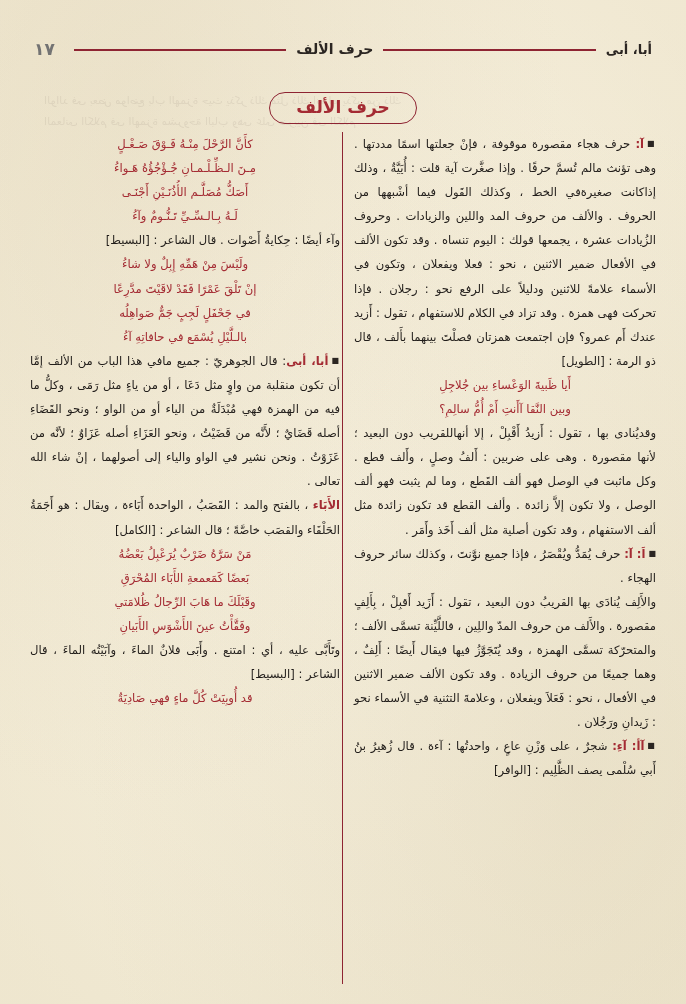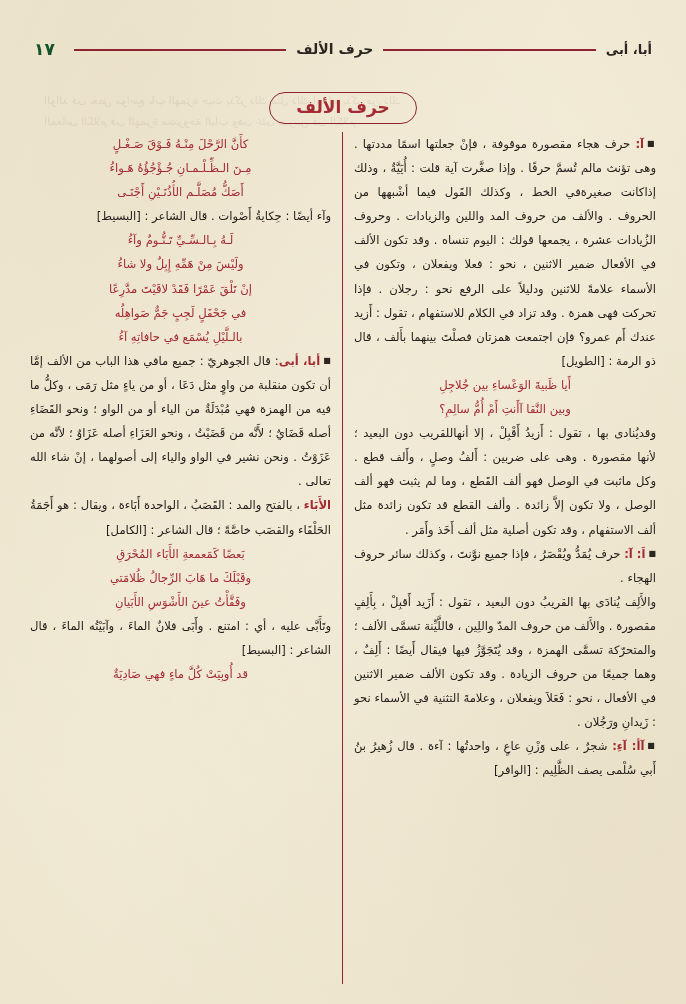--- a/index.html
+++ b/index.html
@@ -37,21 +37,21 @@
   .rh-side{
     color:#2b2622;font-size:13px;font-weight:bold;white-space:nowrap;
     font-family:"DejaVu Sans",sans-serif;
   }
   .rh-rule{flex:1 1 auto;height:0;border-top:2px solid #8e2432;position:relative;top:1px;}
   .rh-center{
     color:#2b2622;font-size:14px;font-weight:bold;white-space:nowrap;
     font-family:"DejaVu Sans",sans-serif;
   }
   .rh-page{
-    color:#14532d;font-size:17px;font-weight:bold;white-space:nowrap;
+    color:#737373;font-size:17px;font-weight:bold;white-space:nowrap;
     font-family:"DejaVu Sans",sans-serif;min-width:30px;text-align:left;
   }
 
   
   .titlebox-wrap{
     position:absolute;top:92px;left:0;right:0;display:flex;justify-content:center;
   }
   .titlebox{
     border:1.6px solid #8e2432;border-radius:16px;
     padding:3px 26px 5px;
@@ -68,21 +68,21 @@
   .col{
     width:50%;box-sizing:border-box;
     font-family:"DejaVu Sans",sans-serif;
     color:#211d1a;
     font-size:11.6px;line-height:24.1px;
     text-align:justify;
     direction:rtl;
     overflow:hidden;
   }
   .col.right{padding-left:11px;}
-  .col.left{padding-right:11px;border-right:1.4px solid #8e2432;}
+  .col.left{padding-right:2px;border-right:1.4px solid #8e2432;}
 
   .p{margin:0;text-align:justify;text-justify:inter-word;}
   .p.center{text-align:center;}
   .verse{
     color:#a42b33;text-align:center;letter-spacing:1.6px;
     font-size:11.6px;line-height:24.1px;white-space:nowrap;
     overflow:hidden;
   }
   .verse.wide{letter-spacing:2.6px;}
   .hw{color:#a42b33;font-weight:bold;}
@@ -130,31 +130,32 @@
       </div>
 
     </div>
 
     <div class="col left">
 
       <div>
         <p class="p center verse wide">كأَنَّ الرَّحْلَ مِنْـهُ فَـوْقَ صَـغْـلٍ</p>
         <p class="p center verse wide">مِـنَ الـظِّـلْـمـانِ جُـؤْجُؤُهُ هَـواءُ</p>
         <p class="p center verse wide">أَصَكُّ مُصَلَّـم الأُذُنَـيْنِ أَجْنَـى</p>
+        <p class="p center verse wide">لَـهُ بِـالـسِّـيِّ تَـنُّـومٌ وآءُ</p>
         <p class="p">وآء أيضًا : حِكايةُ أَصْوات . قال الشاعر : [البسيط]</p>
-        <p class="p center verse wide">لَـهُ بِـالـسِّـيِّ تَـنُّـومٌ وآءُ</p>
         <p class="p center verse">ولَيْسَ مِنْ هَمِّهِ إِبِلٌ ولا شاءُ</p>
         <p class="p center verse">إنْ تَلْقَ عَمْرًا فَقَدْ لاقَيْتَ مدَّرِعًا</p>
         <p class="p center verse">في جَحْفَلٍ لَجِبٍ جَمٌّ صَواهِلُه</p>
         <p class="p center verse">بالـلَّيْلِ يُسْمَع في حافاتِهِ آءُ</p>
       </div>
 
       <div>
         <p class="p"><span class="bullet">■</span><span class="hw">أبا، أبى</span><span>: قال الجوهريّ : جميع مافي هذا الباب من الألف إمَّا أن تكون منقلبة من واوٍ مثل دَعَا ، أو من ياءٍ مثل رَمَى ، وكلُّ ما فيه من الهمزة فهي مُبْدَلَةٌ من الياء أو من الواو ؛ ونحو القَضَاءِ أصله قَضَايٌ ؛ لأَنَّه من قَضَيْتُ ، ونحو العَزَاءِ أصله عَزَاوٌ ؛ لأنَّه من عَزَوْتُ . ونحن نشير في الواو والياء إلى أصولهما ، إنْ شاء الله تعالى .</span></p>
         <p class="p"><span class="hw">الأَبَاء</span><span> ، بالفتح والمد : القَصَبُ ، الواحدة أَبَاءة ، ويقال : هو أَجَمَةُ الحَلْفَاء والقصَب خاصَّةً ؛ قال الشاعر : [الكامل]</span></p>
+        <p class="p center verse">مَنْ سَرَّهُ ضَرْبٌ يُرَعْبِلُ بَعْضُهُ</p>
         <p class="p center verse">بَعضًا كَمَعمعةِ الأَبَاء المُحْرَقِ</p>
       </div>
 
       <div>
         <p class="p center verse">وقَبْلَكَ ما هَابَ الرِّجالُ ظُلامَتي</p>
         <p class="p center verse">وفَقَّأْتُ عينَ الأَشْوَسِ الأَبَيانِ</p>
         <p class="p">وتَأَبَّى عليه ، أي : امتنع . وأَبَى فلانٌ الماءَ ، وآبَيْتُه الماءَ ، قال الشاعر : [البسيط]</p>
         <p class="p center verse">قد أُوبِيَتْ كُلَّ ماءٍ فهي صَادِيَةٌ</p>
       </div>
 

